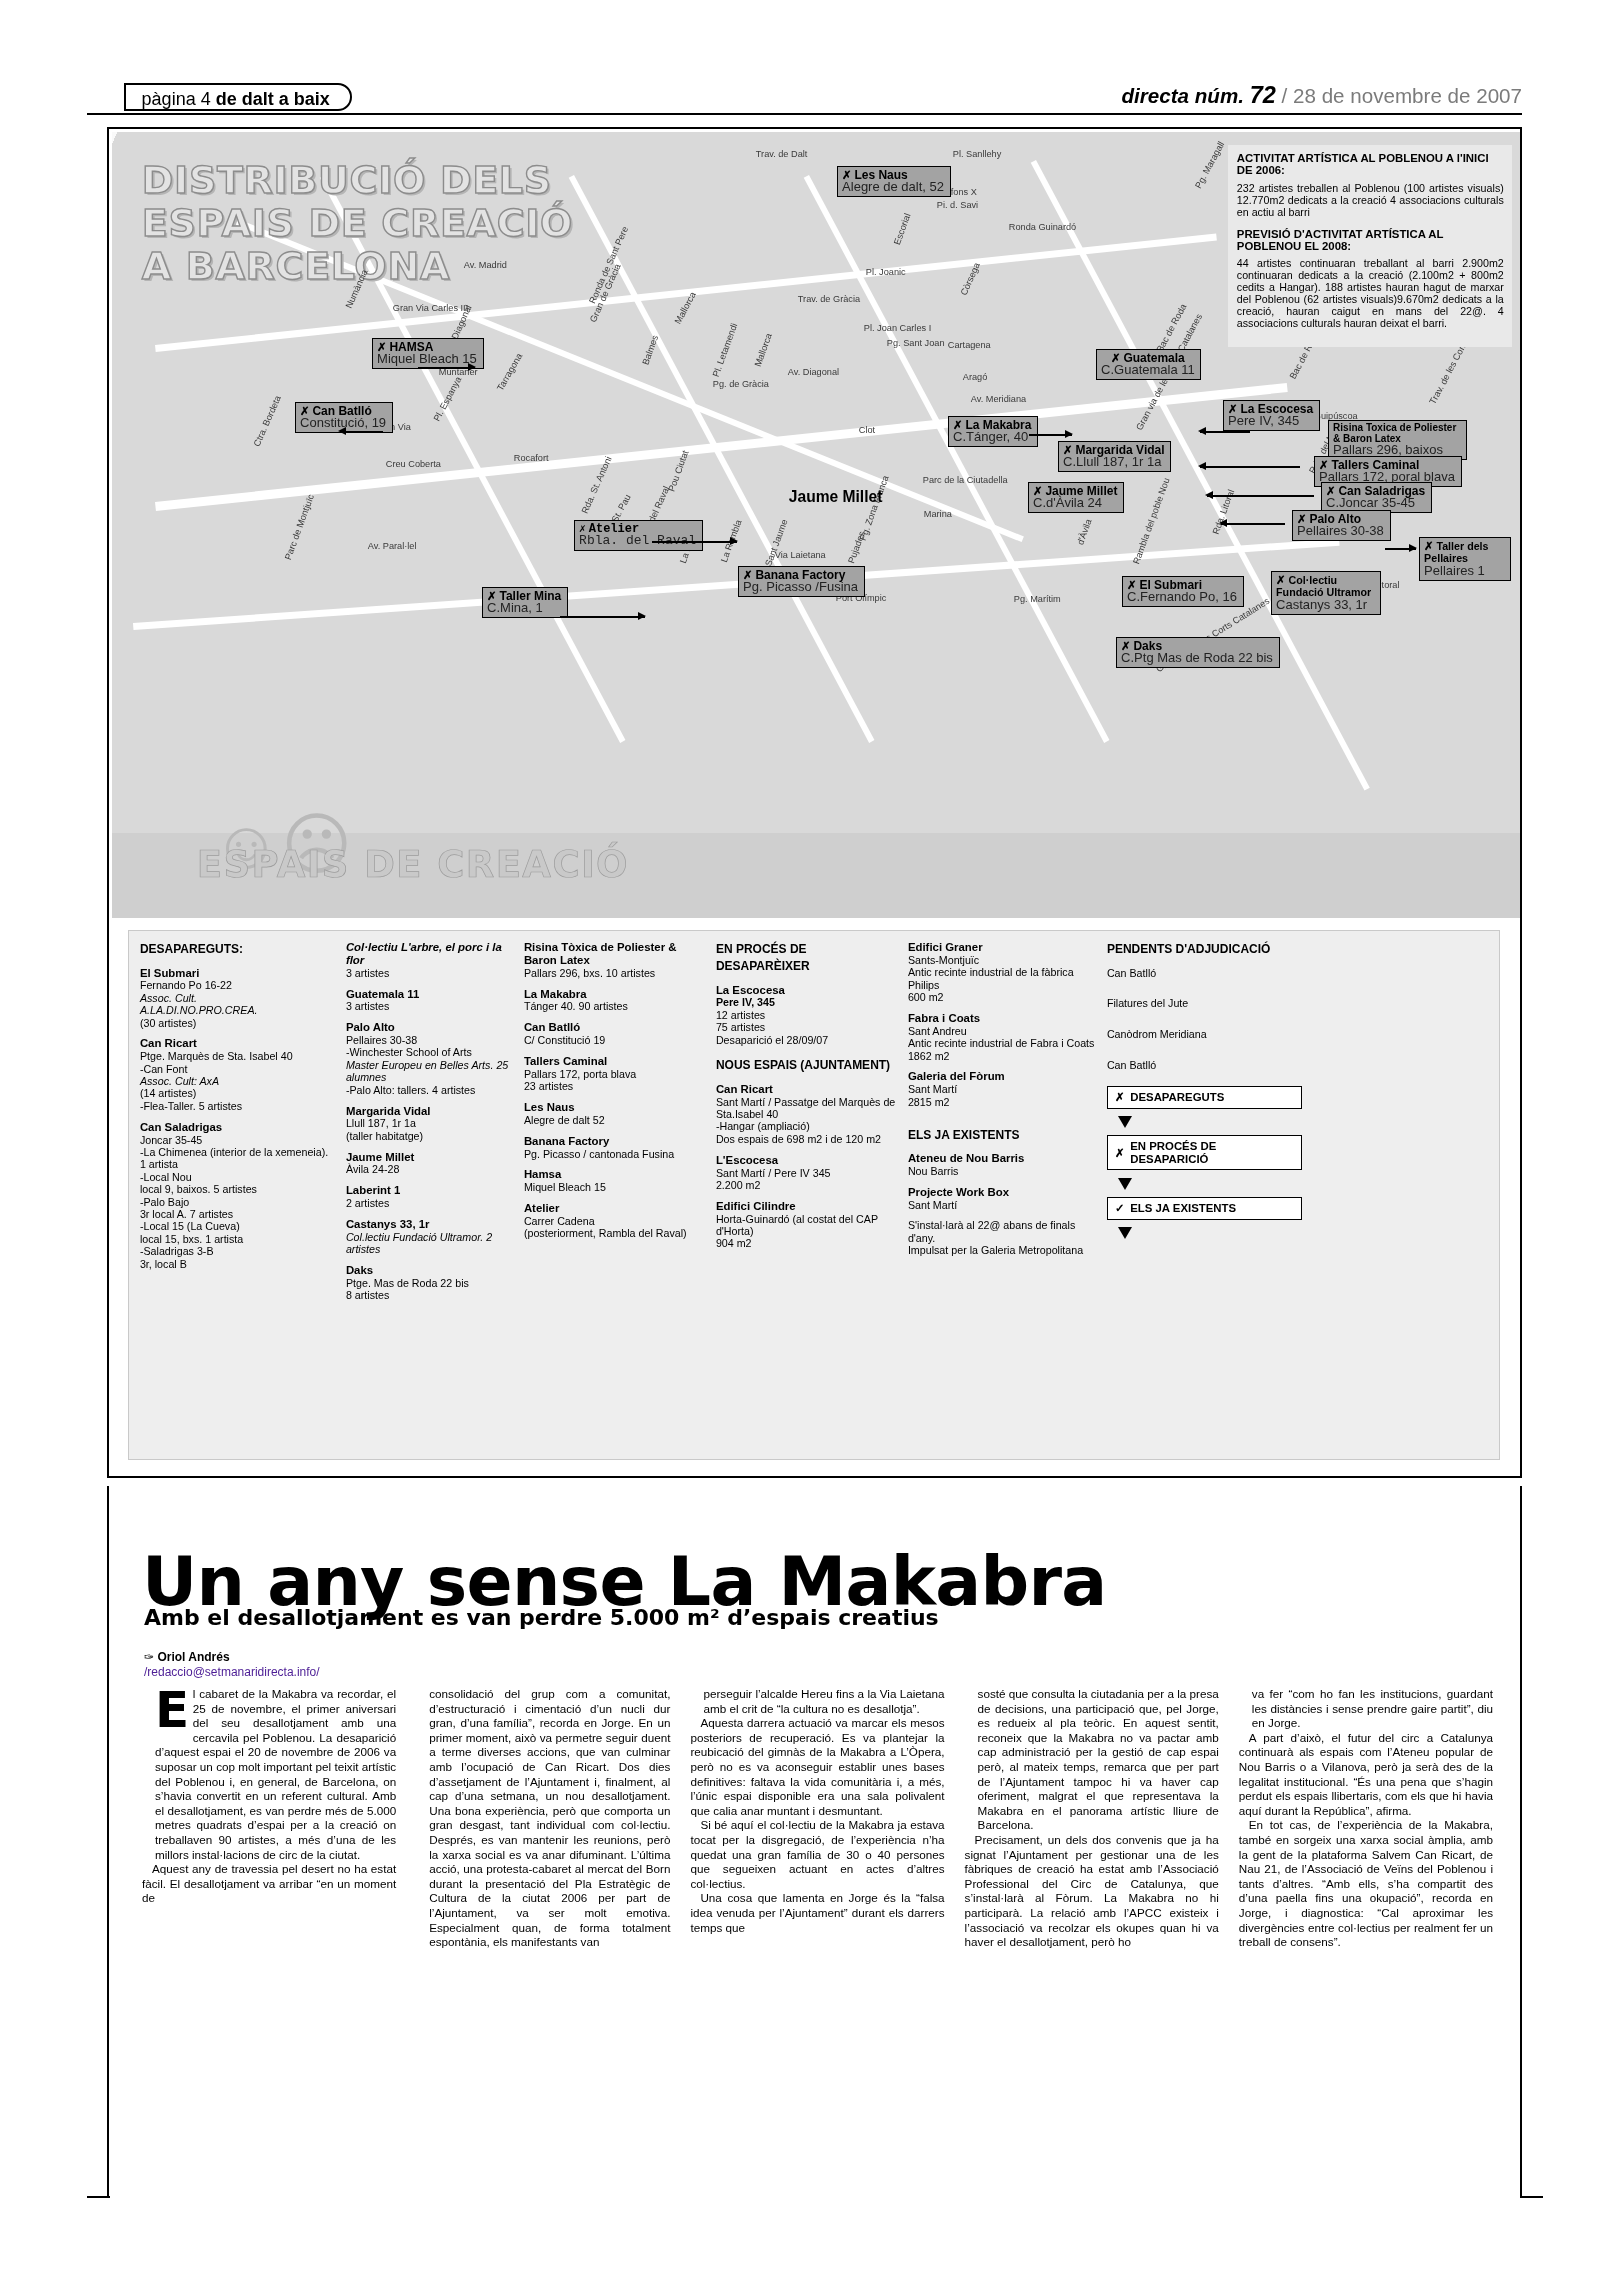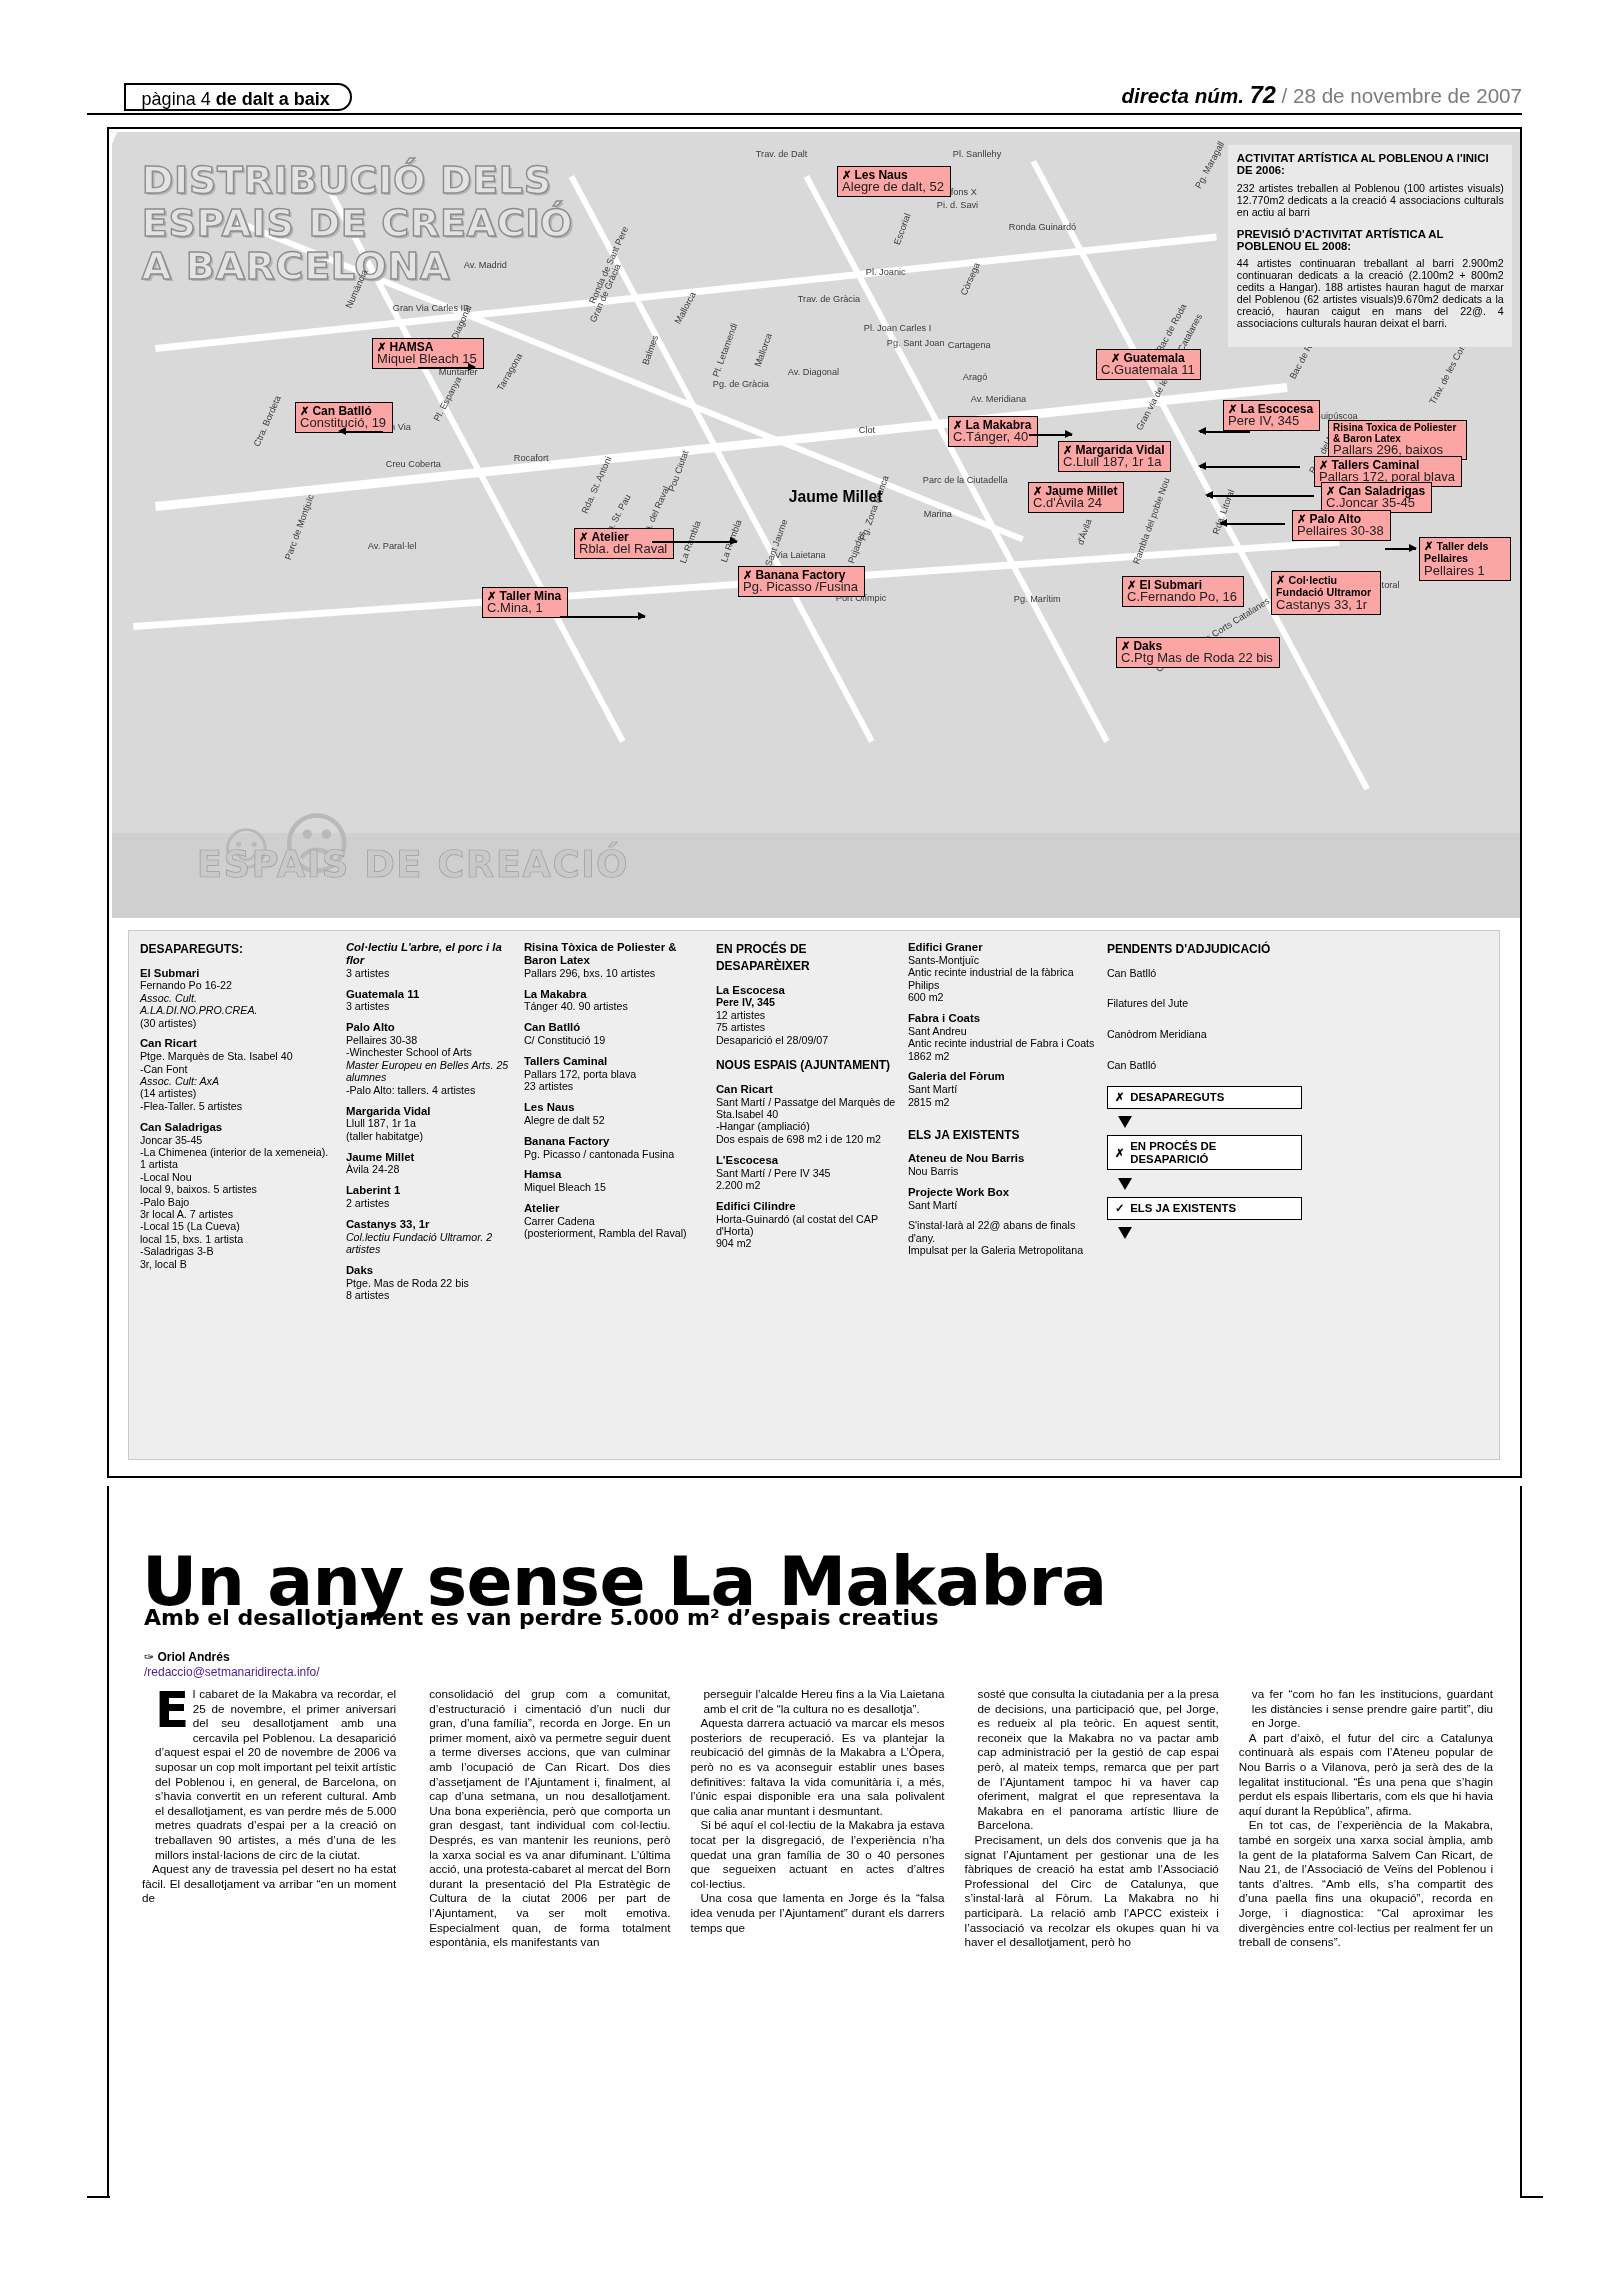--- a/index.html
+++ b/index.html
@@ -103,21 +103,21 @@
   }
 
   
   .st {
     position: absolute; font-size: 9.2px; color: #3a3a3a; white-space: nowrap;
   }
 
   
   .callout {
     position: absolute;
-    background: #fca5a5;
+    background: #a3a3a3;
     border: 1.4px solid #000;
     padding: 2.1px 5.7px 2.8px 4.3px;
     font-size: 11.4px; line-height: 12px;
     white-space: nowrap;
   }
   .callout .cname { font-weight: bold; font-size: 12px; }
   .callout .caddr { font-size: 13px; color: #222; }
   .callout .xmark { font-weight: bold; margin-right: 2.8px; }
 
   .arrow {
@@ -345,21 +345,21 @@
         <div class="caddr">Alegre de dalt, 52</div>
       </div>
       <div class="callout" style="left:260px; top:206px;">
         <div><span class="xmark">✗</span><span class="cname">HAMSA</span></div>
         <div class="caddr">Miquel Bleach 15</div>
       </div>
       <div class="callout" style="left:183px; top:270px;">
         <div><span class="xmark">✗</span><span class="cname">Can Batlló</span></div>
         <div class="caddr">Constitució, 19</div>
       </div>
-      <div class="callout" style="left:462px; top:396px;">
+      <div class="callout" style="left:462px; top:388px;font-family:Liberation Mono, monospace;">
         <div><span class="xmark">✗</span><span class="cname">Atelier</span></div>
         <div class="caddr">Rbla. del Raval</div>
       </div>
       <div class="callout" style="left:626px; top:434px;">
         <div><span class="xmark">✗</span><span class="cname">Banana Factory</span></div>
         <div class="caddr">Pg. Picasso /Fusina</div>
       </div>
       <div class="callout" style="left:370px; top:455px;">
         <div><span class="xmark">✗</span><span class="cname">Taller Mina</span></div>
         <div class="caddr">C.Mina, 1</div>

